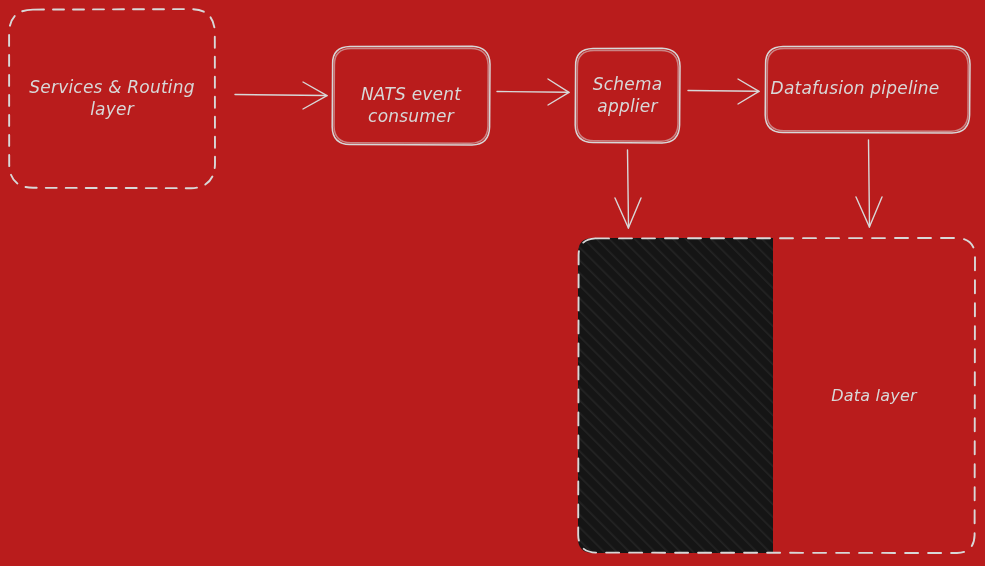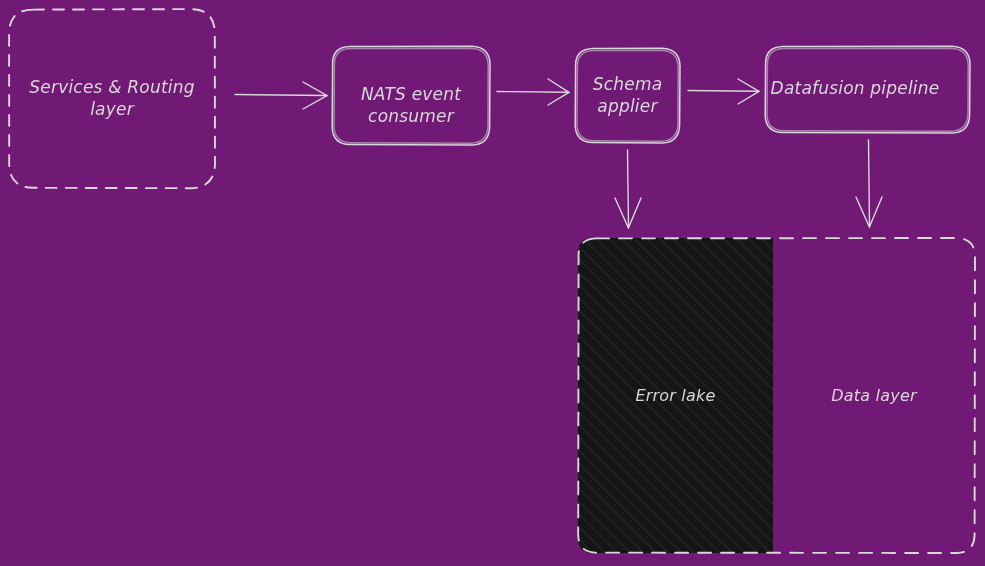--- a/index.html
+++ b/index.html
@@ -10,21 +10,21 @@
   body {
     width: 985px;
     height: 566px;
     overflow: hidden;
     font-family: "DejaVu Sans", sans-serif;
   }
   #canvas {
     position: relative;
     width: 985px;
     height: 566px;
-    background: #701a75;
+    background: #b91c1c;
   }
   #canvas > svg.layer {
     position: absolute;
     left: 0;
     top: 0;
     width: 985px;
     height: 566px;
     overflow: visible;
   }
   .node-label,
@@ -146,21 +146,18 @@
   <div class="hit" style="left:575px;top:48px;width:105px;height:95px;border-radius:18px;">
     <div class="node-label" style="left:0;top:26px;width:105px;">Schema
 applier</div>
   </div>
 
   <div class="hit" style="left:765px;top:46px;width:205px;height:87px;">
     <div class="node-label" style="left:0;top:32px;width:180px;">Datafusion pipeline</div>
   </div>
 
 
-  <div class="hit" style="left:578px;top:238px;width:195px;height:315px;">
-    <div class="region-label" style="left:0;top:148px;width:195px;">Error lake</div>
-  </div>
 
   <div class="hit" style="left:773px;top:238px;width:202px;height:315px;">
     <div class="region-label" style="left:0;top:148px;width:202px;">Data layer</div>
   </div>
 
 </div>
 
 </body></html>

